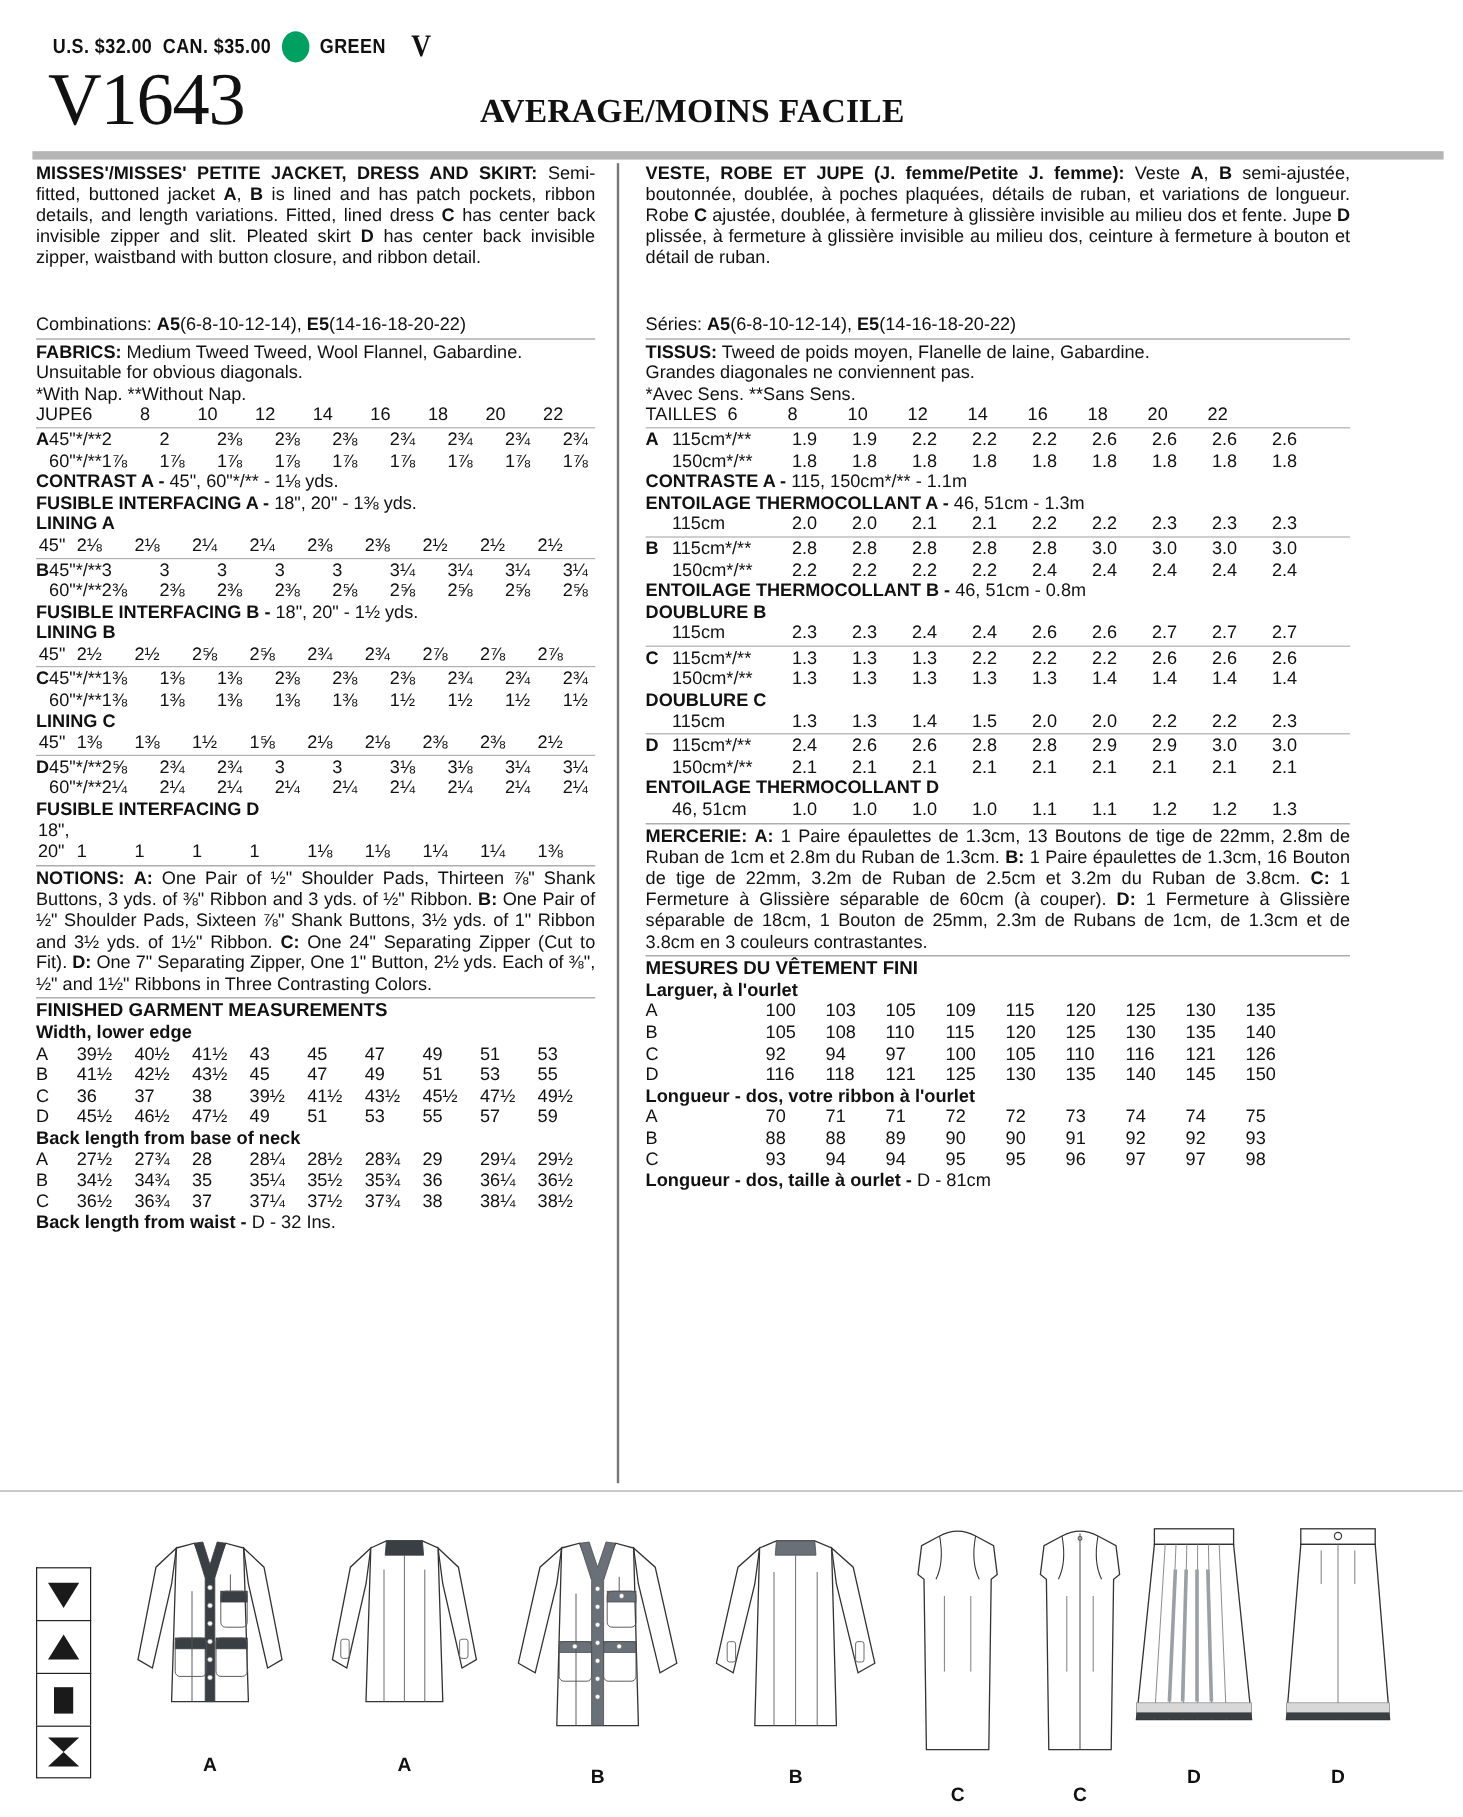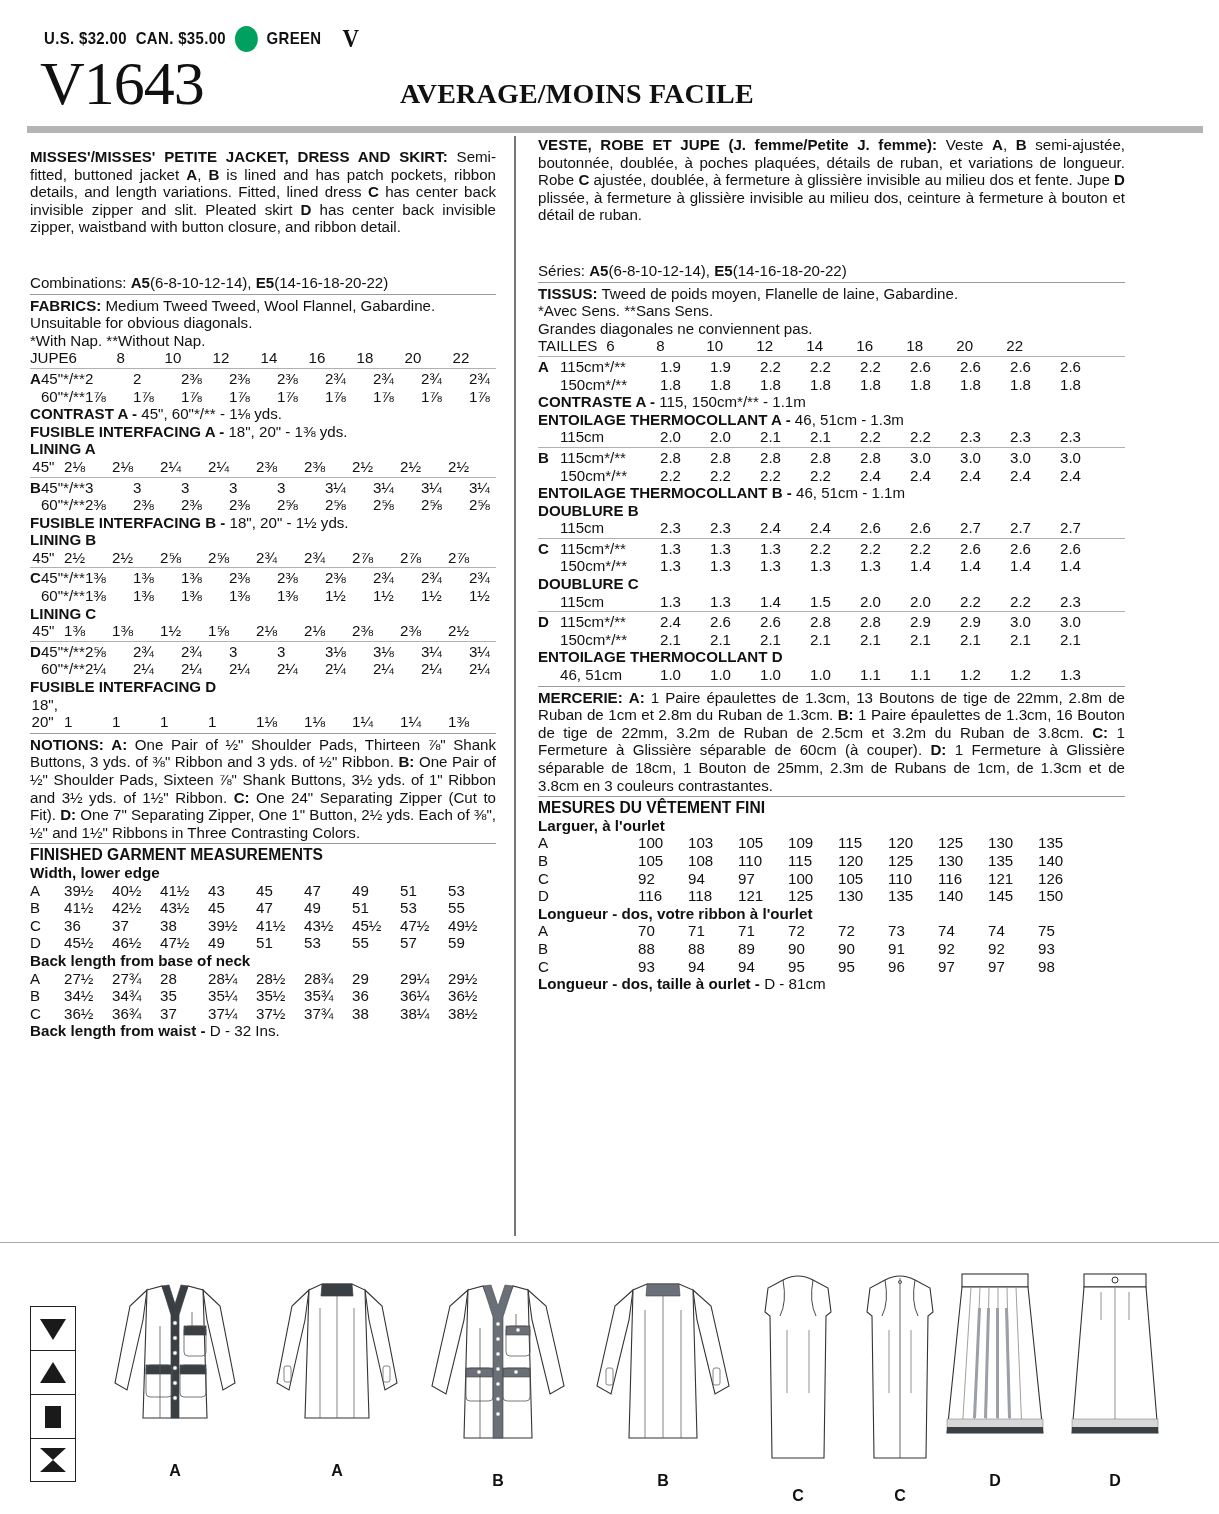--- a/index.html
+++ b/index.html
@@ -44,21 +44,21 @@
 
   
   .body-wrap {
     position:absolute; left:0; top:136px; width:1219px; height:1100px;
     display:flex;
   }
   .col {
     position:relative;
     font-size:15.1px; line-height:17.6px;
   }
-  .col.left  { width:514px; padding-left:30px; padding-right:18px;margin-top:12px; }
+  .col.left  { width:514px; padding-left:30px; padding-right:18px; }
   .col.right { width:627px; padding-left:22px; padding-right:16px;
                border-left:2px solid #777; }
 
   .para { text-align:justify; margin:0 0 0 0; }
   .para b { font-weight:bold; }
 
   .spacer-lg { height:38px; }
 
   .rule { border-top:1.6px solid #9a9a9a; margin:2px 0 2px 0; }
   .rule-thin { border-top:1.4px solid #b0b0b0; margin:1px 0; }
@@ -303,22 +303,22 @@
     <div class="spacer-lg"></div>
     <p class="lbl-line">
       <span>Séries:</span>
       <b>A5</b><span>(6-8-10-12-14),</span>
       <b>E5</b><span>(14-16-18-20-22)</span>
     </p>
     <div class="rule"></div>
     <p class="lbl-line">
       <b>TISSUS:</b><span> Tweed de poids moyen, Flanelle de laine, Gabardine.</span>
     </p>
+    <p class="lbl-line">Grandes diagonales ne conviennent pas.</p>
     <p class="lbl-line">*Avec Sens. **Sans Sens.</p>
-    <p class="lbl-line">Grandes diagonales ne conviennent pas.</p>
 
     <table class="mt">
       <tbody>
           <tr class="sizes-hdr">
         <td class="var" style="font-weight:normal" colspan="2"><span>TAILLES</span></td>
         <td class="num" id="r-sizes"><span style="display:inline-block;width:50px">6</span><span style="display:inline-block;width:50px">8</span><span style="display:inline-block;width:50px">10</span><span style="display:inline-block;width:50px">12</span><span style="display:inline-block;width:50px">14</span><span style="display:inline-block;width:50px">16</span><span style="display:inline-block;width:50px">18</span><span style="display:inline-block;width:50px">20</span><span style="display:inline-block;width:50px">22</span></td>
       </tr>
     </tbody>
       </table>
     <div class="rule-thin"></div>
@@ -358,21 +358,21 @@
             <td class="num"><span style="display:inline-block;width:50px">2.8</span><span style="display:inline-block;width:50px">2.8</span><span style="display:inline-block;width:50px">2.8</span><span style="display:inline-block;width:50px">2.8</span><span style="display:inline-block;width:50px">2.8</span><span style="display:inline-block;width:50px">3.0</span><span style="display:inline-block;width:50px">3.0</span><span style="display:inline-block;width:50px">3.0</span><span style="display:inline-block;width:50px">3.0</span></td>
           </tr>
           <tr>
             <td class="var"></td>
             <td class="wid">150cm*/**</td>
             <td class="num"><span style="display:inline-block;width:50px">2.2</span><span style="display:inline-block;width:50px">2.2</span><span style="display:inline-block;width:50px">2.2</span><span style="display:inline-block;width:50px">2.2</span><span style="display:inline-block;width:50px">2.4</span><span style="display:inline-block;width:50px">2.4</span><span style="display:inline-block;width:50px">2.4</span><span style="display:inline-block;width:50px">2.4</span><span style="display:inline-block;width:50px">2.4</span></td>
           </tr>
         </tbody>
       </table>
     <p class="lbl-line">
-      <b>ENTOILAGE THERMOCOLLANT B -</b><span> 46, 51cm - 1.1m</span></p>
+      <b>ENTOILAGE THERMOCOLLANT B -</b><span> 46, 51cm - 0.8m</span></p>
     <p class="lbl-line"><b>DOUBLURE B</b></p>
     <table class="mt" id="r-liningB">
         <tbody>
           <tr>
             <td class="var"></td>
             <td class="wid">115cm</td>
             <td class="num"><span style="display:inline-block;width:50px">2.3</span><span style="display:inline-block;width:50px">2.3</span><span style="display:inline-block;width:50px">2.4</span><span style="display:inline-block;width:50px">2.4</span><span style="display:inline-block;width:50px">2.6</span><span style="display:inline-block;width:50px">2.6</span><span style="display:inline-block;width:50px">2.7</span><span style="display:inline-block;width:50px">2.7</span><span style="display:inline-block;width:50px">2.7</span></td>
           </tr>
         </tbody>
       </table>

